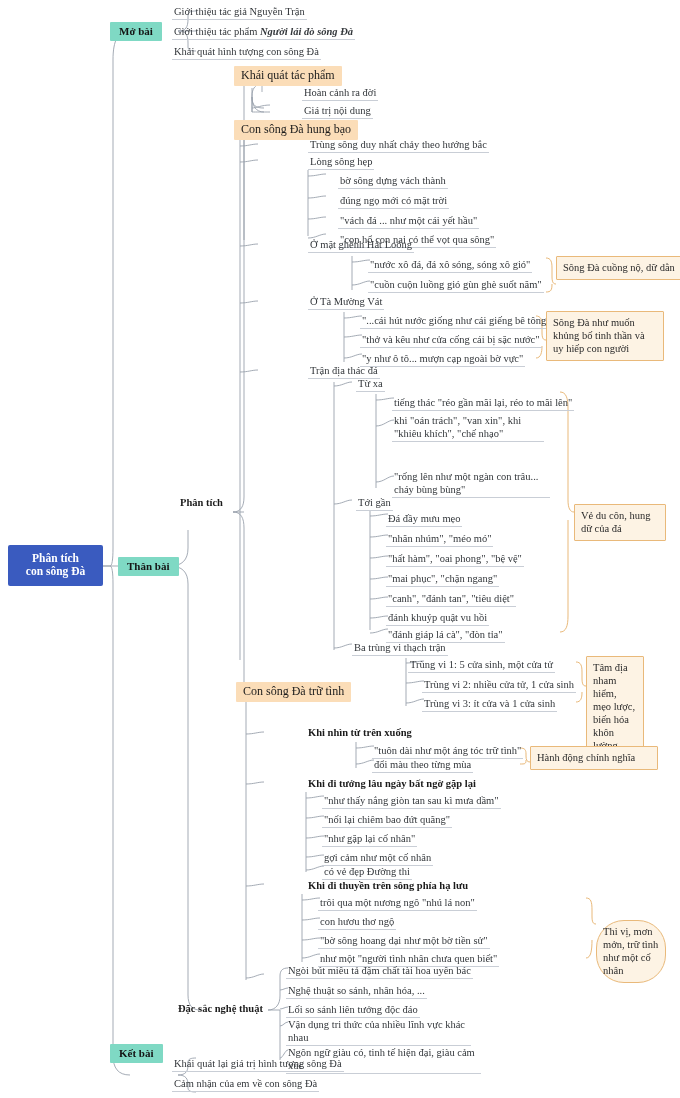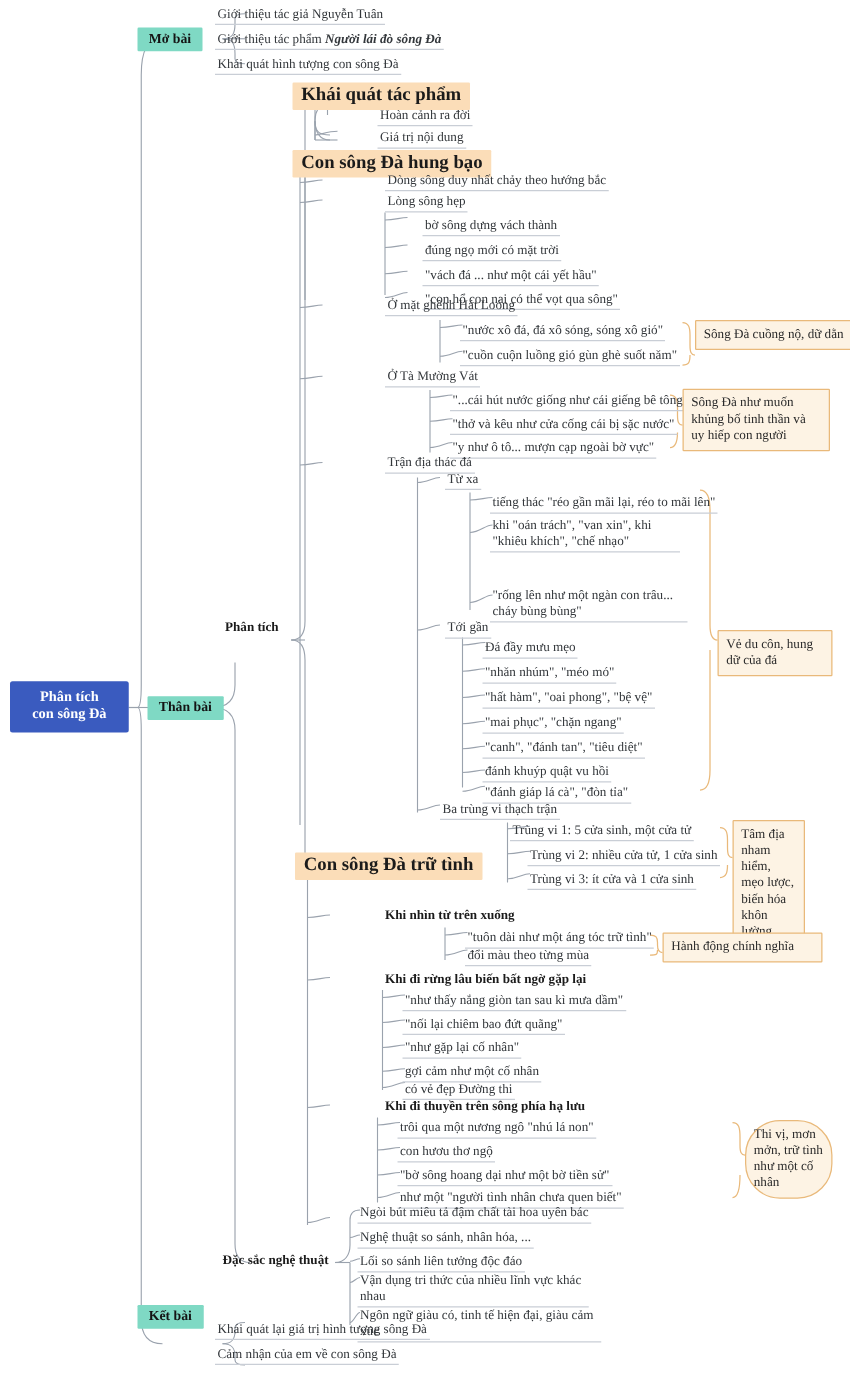--- a/index.html
+++ b/index.html
@@ -18,21 +18,21 @@
     line-height:13px;text-align:center;padding:7px 8px 8px 8px;border-radius:2px;
     white-space:normal;
   }
   
   .chip{
     background:#7fd9c4;color:#141414;font-weight:bold;font-size:11px;
     padding:3px 9px 4px 9px;text-align:center;border-radius:1px;
   }
   
   .orange{
-    background:#fbddb8;color:#1b1b1b;font-weight:bold;font-size:15px;
+    background:#fbddb8;color:#1b1b1b;font-weight:normal;font-size:12px;
     padding:2px 7px 3px 7px;border-radius:1px;
   }
   
   .bold{font-weight:bold;font-size:10.5px;color:#1b1b1b;}
   
   .leaf{
     font-size:10.5px;color:#33373b;line-height:13px;
     border-bottom:1px solid #c9ced6;padding:0 2px 1px 2px;
   }
   .leaf.wrap{white-space:normal;}
@@ -180,41 +180,41 @@
     </g>
   </svg>
 
   <div class="node root" style="left:8px;top:545px;width:95px;">
     <span>Phân tích</span><br>
     <span>con sông Đà</span>
   </div>
 
   <div class="node chip" style="left:110px;top:22px;">Mở bài</div>
 
-  <div class="node leaf" style="left:172px;top:5px;">Giới thiệu tác giả Nguyễn Tuân</div>
+  <div class="node leaf" style="left:172px;top:5px;">Giới thiệu tác giả Nguyễn Trận</div>
 
   <div class="node leaf" style="left:172px;top:25px;">
     <span>Giới thiệu tác phẩm </span><span class="italic">Người lái đò sông Đà</span>
   </div>
 
   <div class="node leaf" style="left:172px;top:45px;">Khái quát hình tượng con sông Đà</div>
 
   <div class="node chip" style="left:118px;top:557px;">Thân bài</div>
 
   <div class="node bold" style="left:180px;top:497px;">Phân tích</div>
 
   <div class="node orange" style="left:234px;top:66px;">Khái quát tác phẩm</div>
 
   <div class="node leaf" style="left:302px;top:86px;">Hoàn cảnh ra đời</div>
 
   <div class="node leaf" style="left:302px;top:104px;">Giá trị nội dung</div>
 
   <div class="node orange" style="left:234px;top:120px;">Con sông Đà hung bạo</div>
 
-  <div class="node leaf" style="left:308px;top:138px;">Dòng sông duy nhất chảy theo hướng bắc</div>
+  <div class="node leaf" style="left:308px;top:138px;">Trùng sông duy nhất chảy theo hướng bắc</div>
 
   <div class="node leaf" style="left:308px;top:155px;text-align:center;">Lòng sông hẹp</div>
 
   <div class="node leaf" style="left:338px;top:174px;">bờ sông dựng vách thành</div>
   <div class="node leaf" style="left:338px;top:194px;">đúng ngọ mới có mặt trời</div>
   <div class="node leaf" style="left:338px;top:214px;">"vách đá ... như một cái yết hầu"</div>
   <div class="node leaf" style="left:338px;top:233px;">"con hổ con nai có thể vọt qua sông"</div>
 
   <div class="node leaf" style="left:308px;top:238px;">Ở mặt ghềnh Hát Loóng</div>
 
@@ -261,36 +261,36 @@
 
   <div class="node orange" style="left:236px;top:682px;">Con sông Đà trữ tình</div>
 
   <div class="node bold" style="left:308px;top:727px;">Khi nhìn từ trên xuống</div>
 
   <div class="node leaf" style="left:372px;top:744px;">"tuôn dài như một áng tóc trữ tình"</div>
   <div class="node leaf" style="left:372px;top:758px;">đổi màu theo từng mùa</div>
 
   <div class="node callout" style="left:530px;top:746px;width:128px;">Hành động chính nghĩa</div>
 
-  <div class="node bold" style="left:308px;top:778px;">Khi đi rừng lâu biến bất ngờ gặp lại</div>
+  <div class="node bold" style="left:308px;top:778px;">Khi đi tưởng lâu ngày bất ngờ gặp lại</div>
 
   <div class="node leaf" style="left:322px;top:794px;">"như thấy nắng giòn tan sau kì mưa dầm"</div>
   <div class="node leaf" style="left:322px;top:813px;">"nối lại chiêm bao đứt quãng"</div>
   <div class="node leaf" style="left:322px;top:832px;">"như gặp lại cố nhân"</div>
   <div class="node leaf" style="left:322px;top:851px;">gợi cảm như một cố nhân</div>
   <div class="node leaf" style="left:322px;top:865px;">có vẻ đẹp Đường thi</div>
 
   <div class="node bold" style="left:308px;top:880px;">Khi đi thuyền trên sông phía hạ lưu</div>
 
   <div class="node leaf" style="left:318px;top:896px;">trôi qua một nương ngô "nhú lá non"</div>
   <div class="node leaf" style="left:318px;top:915px;">con hươu thơ ngộ</div>
   <div class="node leaf" style="left:318px;top:934px;">"bờ sông hoang dại như một bờ tiền sử"</div>
   <div class="node leaf" style="left:318px;top:952px;">như một "người tình nhân chưa quen biết"</div>
 
-  <div class="node callout" style="left:596px;top:896px;width:70px;border-radius:28px;">Thi vị, mơn mởn, trữ tình như một cố nhân</div>
+  <div class="node callout" style="left:596px;top:920px;width:70px;border-radius:28px;">Thi vị, mơn mởn, trữ tình như một cố nhân</div>
 
   <div class="node bold" style="left:178px;top:1003px;">Đặc sắc nghệ thuật</div>
 
   <div class="node leaf" style="left:286px;top:964px;">Ngòi bút miêu tả đậm chất tài hoa uyên bác</div>
   <div class="node leaf" style="left:286px;top:984px;">Nghệ thuật so sánh, nhân hóa, ...</div>
   <div class="node leaf" style="left:286px;top:1003px;">Lối so sánh liên tưởng độc đáo</div>
   <div class="node leaf wrap" style="left:286px;top:1046px;width:195px;">Ngôn ngữ giàu có, tinh tế hiện đại, giàu cảm xúc</div>
   <div class="node leaf wrap" style="left:286px;top:1018px;width:185px;">Vận dụng tri thức của nhiều lĩnh vực khác nhau</div>
 
   <div class="node chip" style="left:110px;top:1044px;">Kết bài</div>

